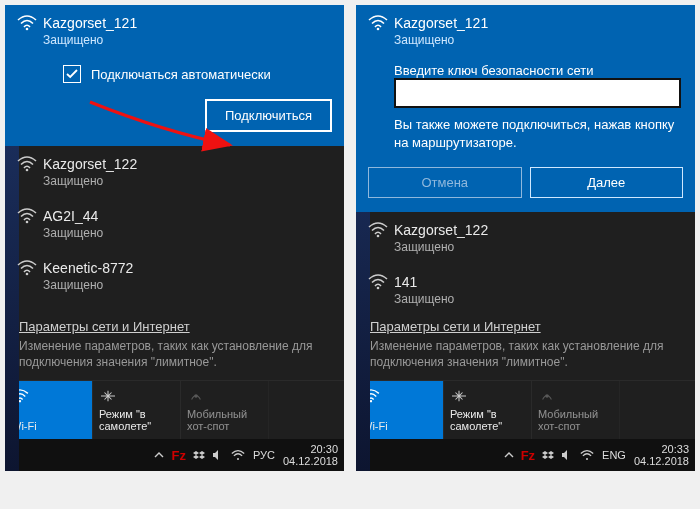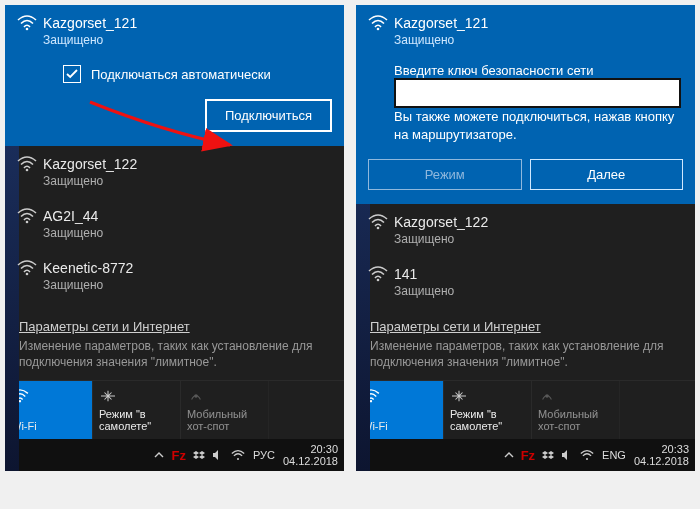--- a/index.html
+++ b/index.html
@@ -19,21 +19,21 @@
   .checkbox { width: 18px; height: 18px; border: 1px solid #fff; margin-right: 10px; display: flex; align-items: center; justify-content: center; color: #fff; font-size: 13px; }
   .connect-row { background: #0063b1; display: flex; justify-content: flex-end; padding: 10px 12px 14px; }
   .btn { border: 1px solid #cfe8ff; padding: 7px 18px; color: #fff; background: transparent; font-size: 13px; cursor: pointer; }
   .btn.highlight { border: 2px solid #fff; text-align: right; }
   .btn-row { background: #0063b1; display: flex; gap: 8px; padding: 10px 12px 14px; }
   .btn-row .btn { flex: 1; text-align: center; }
   .btn.disabled { color: #8fb8dd; border-color: #8fb8dd; }
   .pw-block { background: #0063b1; padding: 4px 14px 6px 38px; }
   .pw-label { font-size: 13px; color: #fff; margin-bottom: 0; }
   .pw-input { width: 100%; height: 30px; border: 2px solid #111; background: #fff; outline: none; color: #000; font-size: 13px; padding: 0 6px; }
-  .pw-hint { font-size: 13px; color: #fff; line-height: 1.35; padding-right: 6px; }
+  .pw-hint { font-size: 13px; color: #fff; margin-top: 8px; line-height: 1.35; padding-right: 6px; }
   .settings-link { padding: 10px 14px 2px; font-size: 13px; color: #cfcfcf; text-decoration: underline; }
   .settings-hint { padding: 2px 14px 10px; font-size: 12px; color: #989898; line-height: 1.35; }
   .tiles { display: flex; border-top: 1px solid #2a2a2a; }
   .tile { width: 88px; height: 58px; border-right: 1px solid #2a2a2a; padding: 6px; display: flex; flex-direction: column; justify-content: space-between; }
   .tile.active { background: #0078d7; }
   .tile.inactive { opacity: 0.55; }
   .tile-icon { height: 18px; display: flex; align-items: center; }
   .tile-label { font-size: 11px; line-height: 1.15; color: #eaeaea; }
   .taskbar { background: #101010; height: 32px; display: flex; align-items: center; justify-content: flex-end; padding: 0 6px; gap: 8px; font-size: 11px; color: #ddd; text-align: right; }
   .tray-icons { display: flex; align-items: center; gap: 7px; }
@@ -219,21 +219,21 @@
       </div>
     </div>
 
     <div class="pw-block">
       <div class="pw-label">Введите ключ безопасности сети</div>
       <input class="pw-input" type="text" value="" style="">
       <div class="pw-hint">Вы также можете подключиться, нажав кнопку на маршрутизаторе.</div>
     </div>
 
     <div class="btn-row">
-      <button class="btn disabled">Режим</button>
+      <button class="btn disabled">Отмена</button>
       <button class="btn">Далее</button>
     </div>
 
     <div class="net-item">
       <span class="wifi-icon">
         <svg width="20" height="16" viewBox="0 0 20 16">
             <path d="M1 5 Q10 -3 19 5" stroke="#ccc" stroke-width="1.6" fill="none"></path>
             <path d="M4 8.5 Q10 2.5 16 8.5" stroke="#ccc" stroke-width="1.6" fill="none"></path>
             <path d="M7 12 Q10 8.5 13 12" stroke="#ccc" stroke-width="1.6" fill="none"></path>
             <circle cx="10" cy="14" r="1.3" fill="#ccc"></circle>

